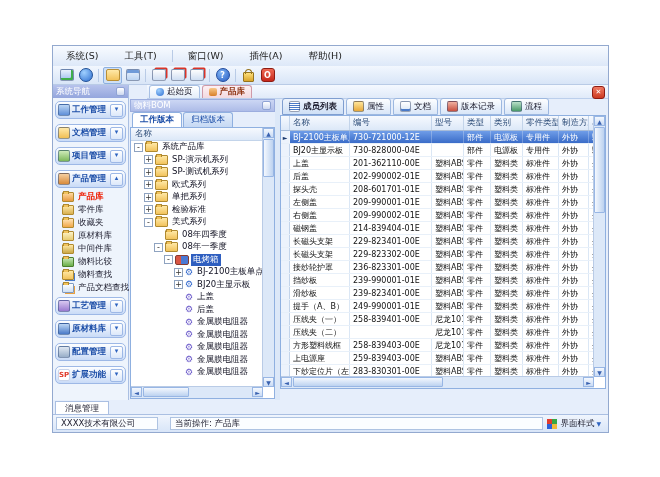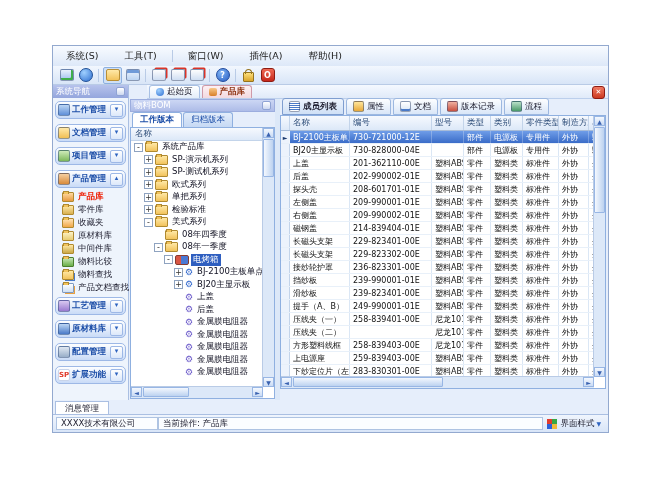--- a/index.html
+++ b/index.html
@@ -109,21 +109,21 @@
   .trow{display:flex;height:12px;font-size:8px;color:#111;border-bottom:1px solid #e8f0f9;}
   .trow .td{border-right:1px solid #dbe7f5;display:flex;align-items:center;padding-left:3px;box-sizing:border-box;flex:none;overflow:hidden;white-space:nowrap;}
   .trow .marker{background:#edf3fc;border-right:1px solid #c3d4ea;justify-content:center;padding-left:0;color:#1c3a70;font-size:6px;}
   .trow.selected{background:linear-gradient(#6f9de8,#3a6cc8);color:#fff;}
   .trow.selected .td{border-right-color:rgba(255,255,255,.25);}
   
   .msg-tab{position:absolute;left:2px;top:355px;width:52px;height:13px;background:#fff;border:1px solid #aabfe2;border-bottom:none;font-size:8.5px;color:#223;display:flex;align-items:center;justify-content:center;}
   .statusbar{position:absolute;left:0;top:368px;width:100%;height:18px;background:linear-gradient(#f0f5fd,#d8e5f8);border-top:1px solid #aabfe2;display:flex;align-items:center;padding:0 3px;box-sizing:border-box;font-size:8.5px;color:#223;}
   .sbox{height:13px;border:1px solid #aec3e2;background:#fbfdff;display:flex;align-items:center;padding:0 4px;box-sizing:border-box;white-space:nowrap;overflow:hidden;}
   .sbox.company{width:102px;}
-  .sbox.operation{flex:1;margin-left:0;}
+  .sbox.operation{flex:1;margin-left:12px;}
   .style-sec{display:flex;align-items:center;margin:0 4px;}
   .style-icon{width:10px;height:10px;margin-right:3px;background:
     linear-gradient(#e23b2e,#e23b2e) 0 0/5px 5px no-repeat,
     linear-gradient(#35a845,#35a845) 5px 0/5px 5px no-repeat,
     linear-gradient(#2b5fd9,#2b5fd9) 0 5px/5px 5px no-repeat,
     linear-gradient(#f0b83a,#f0b83a) 5px 5px/5px 5px no-repeat;}
   .darr{font-size:6px;color:#2f64c0;margin-left:2px;}
   .sbox.session{width:204px;font-size:8px;}
 </style>
 </head>

